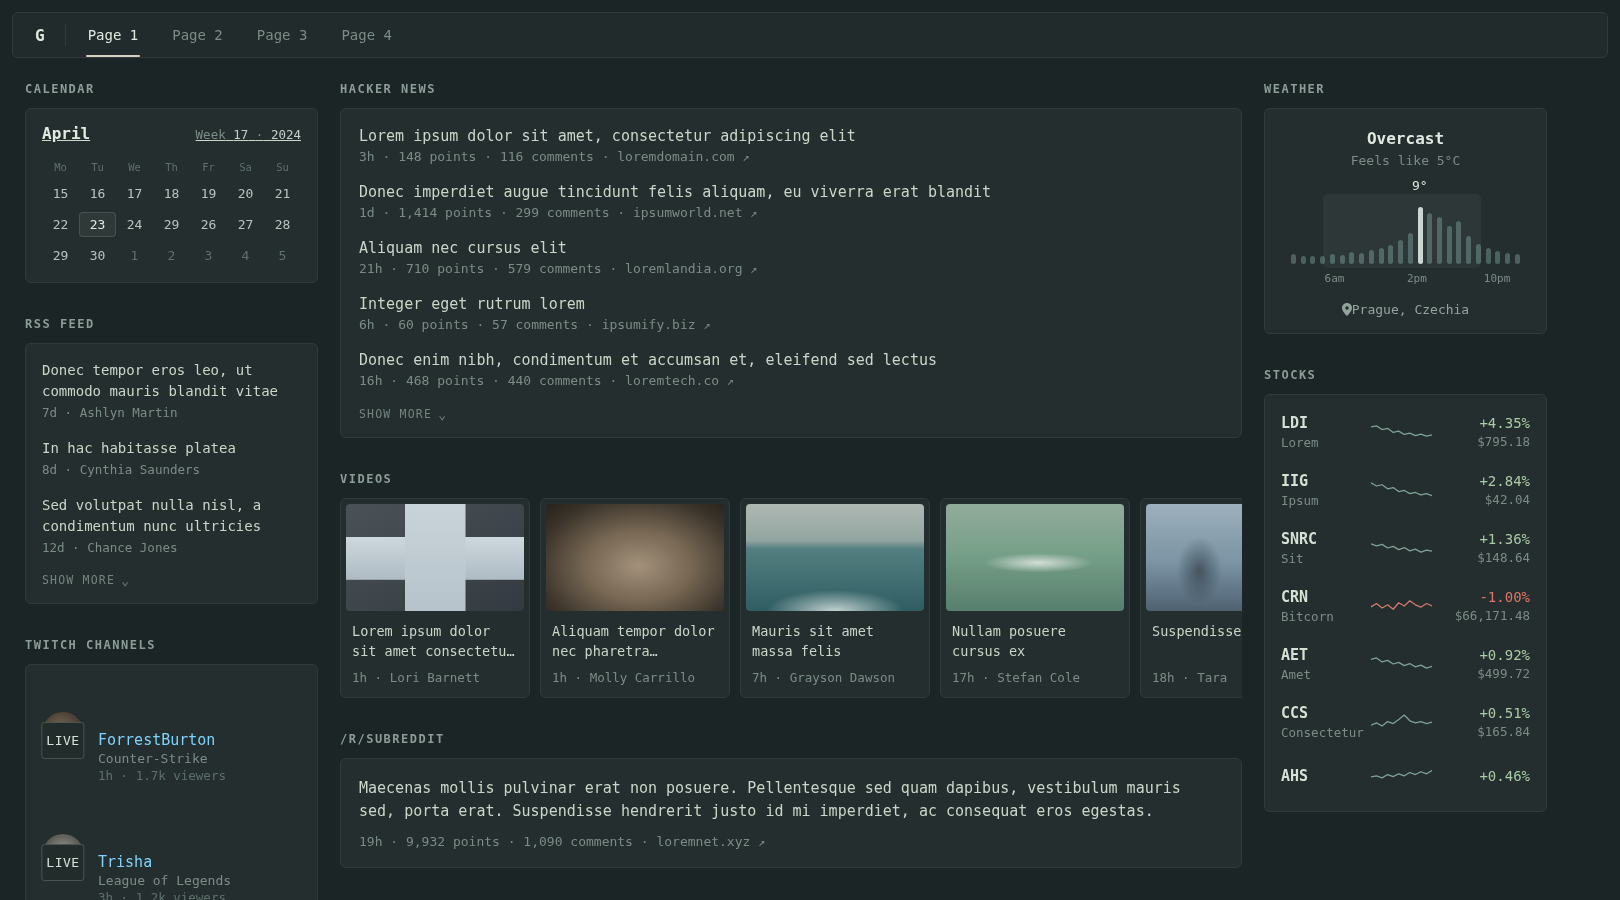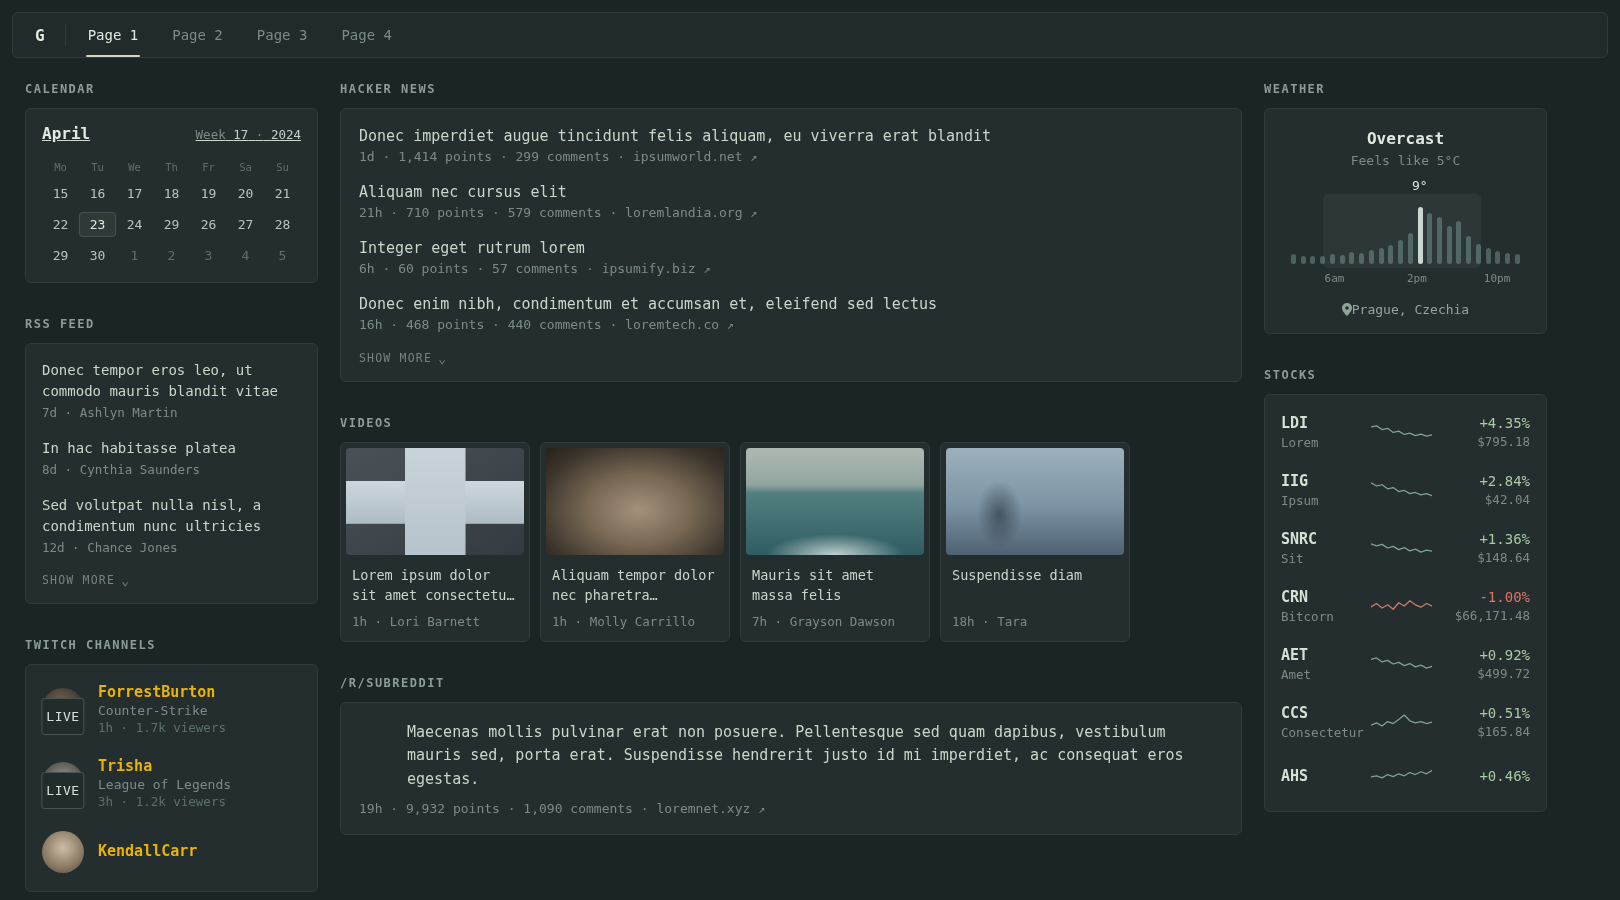--- a/index.html
+++ b/index.html
@@ -83,21 +83,21 @@
   .tw-avatar-wrap{ position:relative; flex:0 0 auto; }
   .tw-avatar{ width:42px; height:42px; border-radius:50%; }
   .tw-avatar.a0{ background:radial-gradient(circle at 45% 40%, #7a6a57, #433a30 60%, #27221d); }
   .tw-avatar.a1{ background:radial-gradient(circle at 50% 42%, #9a9a93, #55554f 60%, #2c2c28); }
   .tw-avatar.a2{ background:radial-gradient(circle at 50% 40%, #cdbda6, #8a7a64 60%, #4e4338); }
   .tw-live{
     position:absolute; left:50%; transform:translateX(-50%); bottom:-5px;
     background:#222c2b; border:1px solid #4a5553; border-radius:3px;
     font-size:13px; letter-spacing:.5px; padding:10px 4px; color:#d6e0d9;
   }
-  .tw-name{ font-size:15px; font-weight:bold; color:#eab308; }
+  .tw-name{ font-size:15px; font-weight:normal; color:#7dd3fc;margin-top:48px; }
   .tw-game{ font-size:13px; color:var(--dim); margin-top:2px; }
   .tw-meta{ font-size:12.5px; color:var(--dimmer); margin-top:2px; }
   
   .hn-card{ padding:18px 18px 16px; }
   .hn-item{ margin-bottom:19px; }
   .hn-item-title{ font-size:15px; color:var(--text); cursor:pointer; }
   .hn-item-meta{ font-size:13px; color:var(--dim); margin-top:4px; }
   .hn-domain{ cursor:pointer; }
   .ext{ font-size:12px; }
   
@@ -128,21 +128,21 @@
       radial-gradient(ellipse 18% 45% at 30% 62%, rgba(30,40,48,.55), transparent 70%),
       linear-gradient(180deg,#9db0bd 0%,#7b93a3 55%,#4e6171 100%);
   }
   .v-title{
     padding:6px 11px 0; font-size:13.5px; line-height:1.45; color:var(--text);
     display:-webkit-box; -webkit-line-clamp:2; -webkit-box-orient:vertical; overflow:hidden; height:46px;
   }
   .v-meta{ padding:8px 11px 12px; font-size:12.5px; color:var(--dim); }
   
   .reddit-card{ padding:18px; }
-  .rd-text{ font-size:15px; line-height:1.55; color:var(--text); cursor:pointer;margin-left:48px; }
+  .rd-text{ font-size:15px; line-height:1.55; color:var(--text); cursor:pointer; }
   .rd-meta{ font-size:13px; color:var(--dim); margin-top:10px; }
   
   .weather-card{ padding:20px 16px 16px; }
   .w-cond{ text-align:center; font-size:16px; font-weight:bold; color:var(--bright); }
   .w-feels{ text-align:center; font-size:13px; color:var(--dim); margin-top:5px; }
   .w-chart-wrap{ margin:36px 10px 0; }
   .w-bars{ position:relative; height:60px; display:flex; align-items:flex-end; justify-content:space-between; }
   .w-bar{ width:5px; background:var(--bar); border-radius:2.5px; }
   .w-bar.highlight{ background:var(--barhi); }
   .w-daylight{
@@ -303,20 +303,26 @@
         </div>
     </section>
   </div>
 
   <div class="col">
     <section class="widget">
       <h2 class="w-title">HACKER NEWS</h2>
       <div class="card hn-card">
         <div>
             <div class="hn-item">
+    <div class="hn-item-title">Lorem ipsum dolor sit amet, consectetur adipiscing elit</div>
+    <div class="hn-item-meta">
+      <span>3h · 148 points · 116 comments · </span><span class="hn-domain">loremdomain.com</span> <span class="ext">↗</span>
+    </div>
+  </div>
+            <div class="hn-item">
     <div class="hn-item-title">Donec imperdiet augue tincidunt felis aliquam, eu viverra erat blandit</div>
     <div class="hn-item-meta">
       <span>1d · 1,414 points · 299 comments · </span><span class="hn-domain">ipsumworld.net</span> <span class="ext">↗</span>
     </div>
   </div>
             <div class="hn-item">
     <div class="hn-item-title">Aliquam nec cursus elit</div>
     <div class="hn-item-meta">
       <span>21h · 710 points · 579 comments · </span><span class="hn-domain">loremlandia.org</span> <span class="ext">↗</span>
     </div>
@@ -351,20 +357,25 @@
   </div>
           <div class="card video-card">
     <div class="v-thumb thumb-camera"></div>
     <div class="v-title">Aliquam tempor dolor nec pharetra…</div>
     <div class="v-meta">1h · Molly Carrillo</div>
   </div>
           <div class="card video-card">
     <div class="v-thumb thumb-sea"></div>
     <div class="v-title">Mauris sit amet massa felis</div>
     <div class="v-meta">7h · Grayson Dawson</div>
+  </div>
+          <div class="card video-card">
+    <div class="v-thumb thumb-canoe"></div>
+    <div class="v-title">Nullam posuere cursus ex</div>
+    <div class="v-meta">17h · Stefan Cole</div>
   </div>
           <div class="card video-card">
     <div class="v-thumb thumb-fog"></div>
     <div class="v-title">Suspendisse diam</div>
     <div class="v-meta">18h · Tara</div>
   </div>
         </div>
     </section>
 
     <section class="widget">

